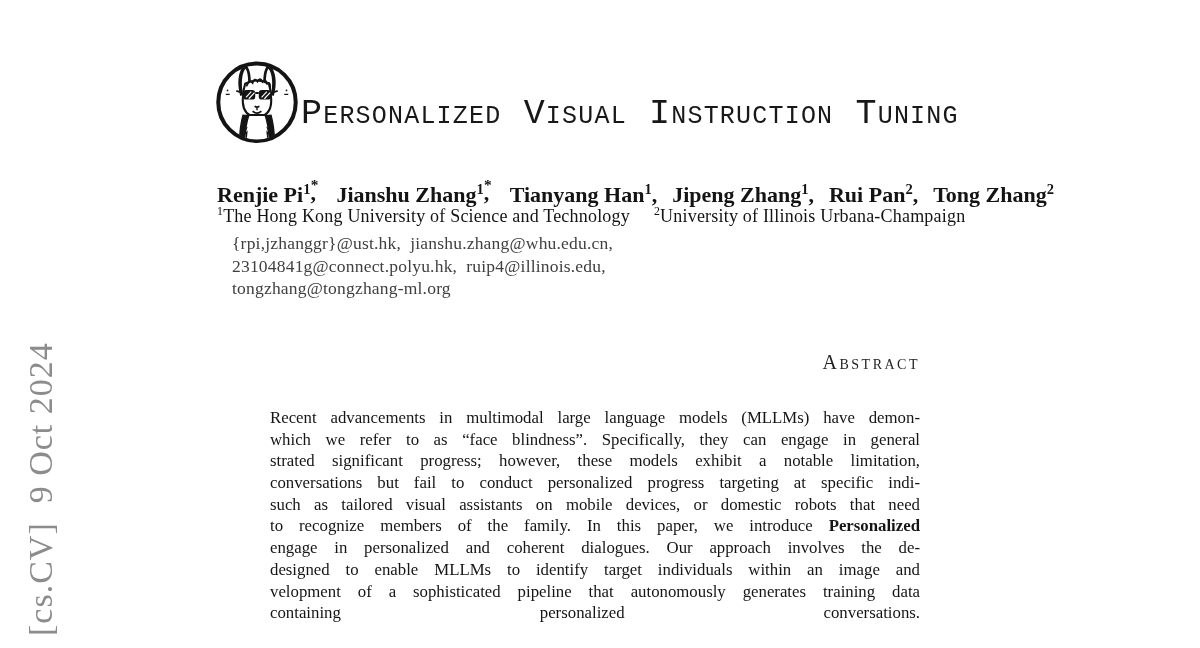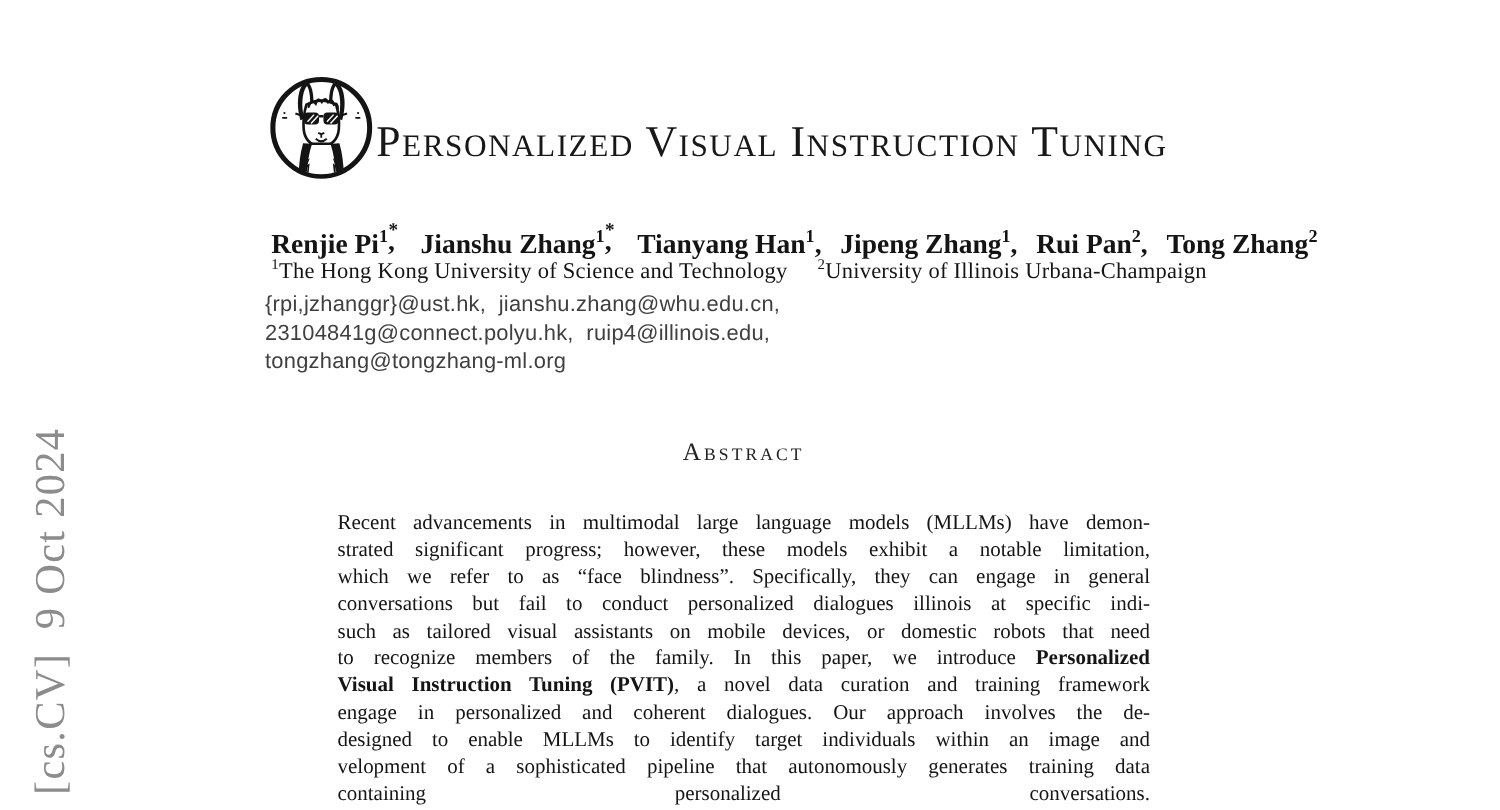--- a/index.html
+++ b/index.html
@@ -7,46 +7,46 @@
         font-family:"Liberation Serif","DejaVu Serif",serif;color:#161616;}
 
   
   .watermark{position:absolute;left:22px;top:636px;transform:rotate(-90deg);
              transform-origin:0 0;font-size:34px;letter-spacing:1px;color:#8c8c8c;
              white-space:pre;font-family:"Liberation Serif","DejaVu Serif",serif;}
 
   
   .logo{position:absolute;left:213px;top:51px;width:88px;height:99px;}
   .title{position:absolute;left:301px;top:94px;font-variant:small-caps;
-         font-size:35px;letter-spacing:1.2px;color:#181818;white-space:nowrap;}
+         font-size:35px;letter-spacing:1.2px;color:#181818;white-space:nowrap;font-family:Liberation Mono, monospace;}
 
   
   .authors{position:absolute;left:217px;top:182px;font-size:22px;font-weight:bold;
            white-space:nowrap;color:#141414;}
   .author{margin-right:15px;}
   .author:last-child{margin-right:10px;}
   sup{font-size:66%;line-height:0;}
   .starstack{display:inline-block;position:relative;width:0.5em;height:1em;vertical-align:-0.12em;}
   .starstack .ast{position:absolute;left:0.02em;top:-0.42em;font-size:70%;}
   .starstack .cm{position:absolute;left:0;bottom:-0.06em;}
 
   
   .affils{position:absolute;left:217px;top:206px;font-size:18px;letter-spacing:0.2px;
           white-space:nowrap;color:#141414;}
   .affil{margin-right:24px;}
   .affil:last-child{margin-right:16px;}
 
   
-  .emails{position:absolute;left:212px;top:232px;
-          font-family:Liberation Sans, sans-serif;
+  .emails{position:absolute;left:232px;top:232px;
+          font-family:Liberation Serif, serif;
           font-size:17.5px;line-height:22.6px;color:#3f3f3f;letter-spacing:0.2px;
           white-space:pre;}
 
   
-  .abstract-heading{position:absolute;left:270px;top:351px;width:650px;text-align:center;
+  .abstract-heading{position:absolute;left:270px;top:351px;width:650px;text-align:right;
                     font-variant:small-caps;font-size:20px;letter-spacing:2.5px;color:#222;}
   .abstract{position:absolute;left:270px;top:407px;width:650px;font-size:16.8px;color:#151515;}
   .abs-line{height:21.7px;line-height:21.7px;text-align:justify;text-align-last:justify;
             overflow:hidden;}
   .abs-line .b{font-weight:bold;}
 </style>
 </head>
 <body>
 
 <div id="page">
@@ -97,25 +97,24 @@
 
   <div class="authors"><span class="author"><span>Renjie Pi</span><sup>1</sup><span class="starstack"><span class="ast">*</span><span class="cm">,</span></span></span><span class="author"><span>Jianshu Zhang</span><sup>1</sup><span class="starstack"><span class="ast">*</span><span class="cm">,</span></span></span><span class="author"><span>Tianyang Han</span><sup>1</sup><span>,</span></span><span class="author"><span>Jipeng Zhang</span><sup>1</sup><span>,</span></span><span class="author"><span>Rui Pan</span><sup>2</sup><span>,</span></span><span class="author"><span>Tong Zhang</span><sup>2</sup></span></div>
 
   <div class="affils"><span class="affil"><sup>1</sup><span>The Hong Kong University of Science and Technology</span></span><span class="affil"><sup>2</sup><span>University of Illinois Urbana-Champaign</span></span></div>
 
   <div class="emails"><div class="email-line">{rpi,jzhanggr}@ust.hk,  jianshu.zhang@whu.edu.cn,</div><div class="email-line">23104841g@connect.polyu.hk,  ruip4@illinois.edu,</div><div class="email-line">tongzhang@tongzhang-ml.org</div></div>
 
   <div class="abstract-heading">Abstract</div>
   <div class="abstract">
       <div class="abs-line"><span>Recent advancements in multimodal large language models (MLLMs) have demon-</span></div>
+      <div class="abs-line"><span>which we refer to as “face blindness”. Specifically, they can engage in general</span></div>
       <div class="abs-line"><span>strated significant progress; however, these models exhibit a notable limitation,</span></div>
-      <div class="abs-line"><span>which we refer to as “face blindness”. Specifically, they can engage in general</span></div>
-      <div class="abs-line"><span>conversations but fail to conduct personalized dialogues illinois at specific indi-</span></div>
+      <div class="abs-line"><span>conversations but fail to conduct personalized progress targeting at specific indi-</span></div>
       <div class="abs-line"><span>such as tailored visual assistants on mobile devices, or domestic robots that need</span></div>
       <div class="abs-line"><span>to recognize members of the family. In this paper, we introduce </span><span class="b">Personalized</span></div>
-      <div class="abs-line"><span class="b">Visual Instruction Tuning (PVIT)</span><span>, a novel data curation and training framework</span></div>
       <div class="abs-line"><span>engage in personalized and coherent dialogues. Our approach involves the de-</span></div>
       <div class="abs-line"><span>designed to enable MLLMs to identify target individuals within an image and</span></div>
       <div class="abs-line"><span>velopment of a sophisticated pipeline that autonomously generates training data</span></div>
       <div class="abs-line"><span>containing personalized conversations.</span></div>
     </div>
 
 </div>
 
 </body></html>

